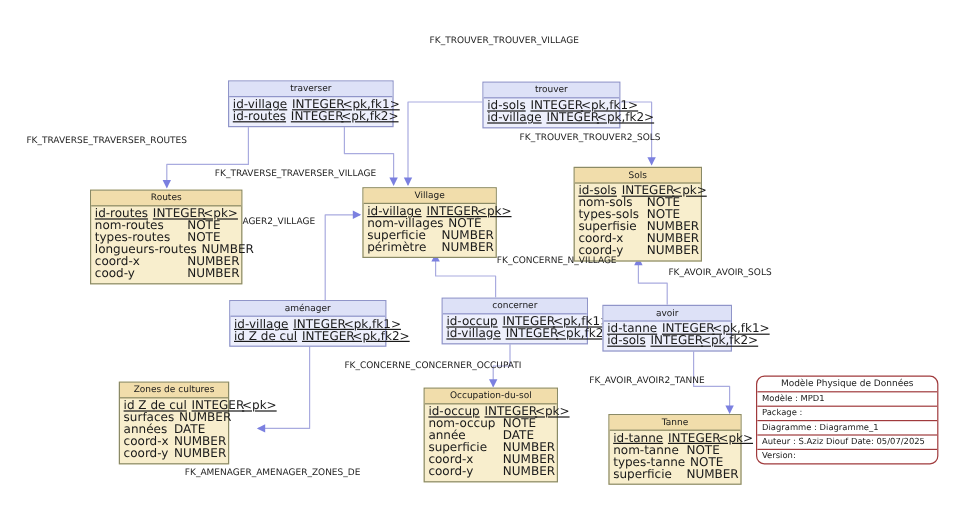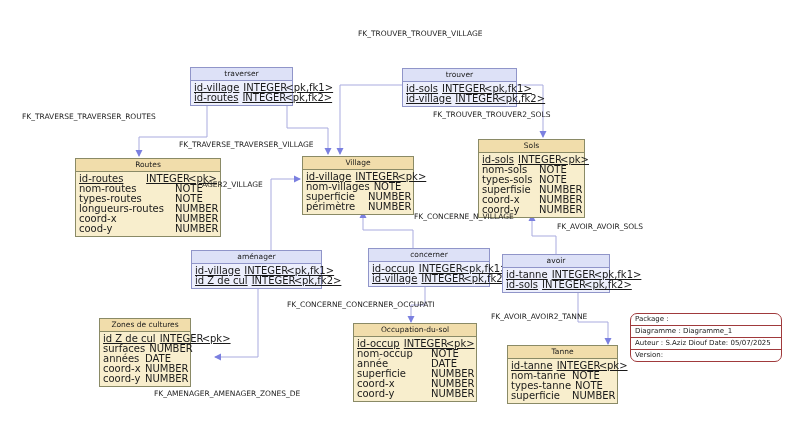--- a/index.html
+++ b/index.html
@@ -71,28 +71,30 @@
         <polyline points="578,289 578,322 608,322 608,344" fill="none" stroke="#a9abdf" stroke-width="1" stroke-linejoin="round"></polyline>
         <polygon points="608,345 604.5,338 611.5,338" fill="#7b80e0"></polygon>
       </g>
       <g>
         <polyline points="258,285 258,357 215,357" fill="none" stroke="#a9abdf" stroke-width="1" stroke-linejoin="round"></polyline>
         <polygon points="214,357 221,353.5 221,360.5" fill="#7b80e0"></polygon>
       </g>
     </svg>
 
   <div id="info-box" style="left: 630px; top: 313px; width: 152px;">
+    <div id="info-title">Modèle Physique de Données</div>
     <div id="info-rows">
+        <div class="info-row">Modèle : MPD1</div>
         <div class="info-row">Package :</div>
         <div class="info-row">Diagramme : Diagramme_1</div>
         <div class="info-row">Auteur : S.Aziz Diouf  Date: 05/07/2025</div>
         <div class="info-row">Version:</div>
       </div>
   </div>
-<div class="tbl association" style="left: 190px; top: 67px; width: 103px;">
+<div class="tbl association" style="left: 190px; top: 67px; width: 138px;">
       <div class="tbl-header">traverser</div>
       <div class="tbl-body">
         <div class="row pk">
           <span class="c-name">id-village</span>
           <span class="c-type">INTEGER</span>
           <span class="c-key">&lt;pk,fk1&gt;</span>
         </div>
         <div class="row pk">
           <span class="c-name">id-routes</span>
           <span class="c-type">INTEGER</span>
@@ -108,21 +110,21 @@
           <span class="c-type">INTEGER</span>
           <span class="c-key">&lt;pk,fk1&gt;</span>
         </div>
         <div class="row pk">
           <span class="c-name">id-village</span>
           <span class="c-type">INTEGER</span>
           <span class="c-key">&lt;pk,fk2&gt;</span>
         </div>
       </div>
     </div>
-    <div class="tbl entity" style="left: 75px; top: 158px; width: 146px;">
+    <div class="tbl entity" style="left: 75px; top: 158px; width: 127px;">
       <div class="tbl-header">Routes</div>
       <div class="tbl-body">
         <div class="row pk">
           <span class="c-name">id-routes</span>
           <span class="c-type">INTEGER</span>
           <span class="c-key">&lt;pk&gt;</span>
         </div>
         <div class="row">
           <span class="c-name">nom-routes</span>
           <span class="c-type">NOTE</span>
@@ -278,21 +280,21 @@
           <span class="c-type">NUMBER</span>
           <span class="c-key"></span>
         </div>
         <div class="row">
           <span class="c-name">coord-y</span>
           <span class="c-type">NUMBER</span>
           <span class="c-key"></span>
         </div>
       </div>
     </div>
-    <div class="tbl entity" style="left: 353px; top: 323px; width: 124px;">
+    <div class="tbl entity" style="left: 353px; top: 323px; width: 112px;">
       <div class="tbl-header">Occupation-du-sol</div>
       <div class="tbl-body">
         <div class="row pk">
           <span class="c-name">id-occup</span>
           <span class="c-type">INTEGER</span>
           <span class="c-key">&lt;pk&gt;</span>
         </div>
         <div class="row">
           <span class="c-name">nom-occup</span>
           <span class="c-type">NOTE</span>

